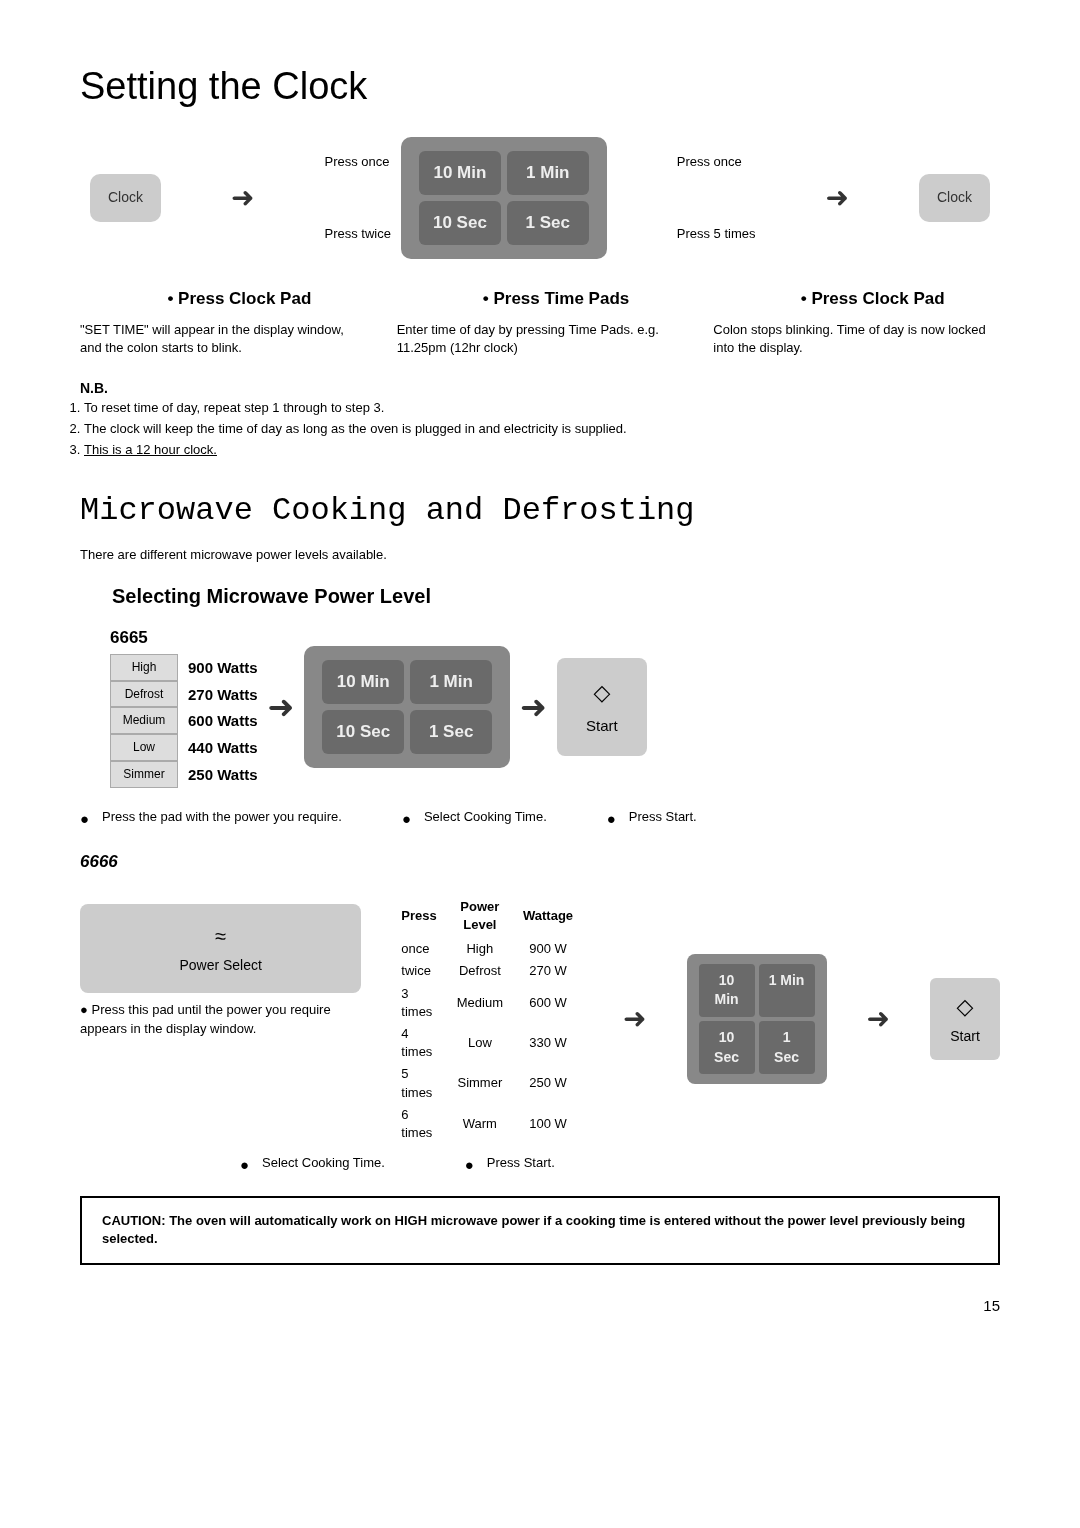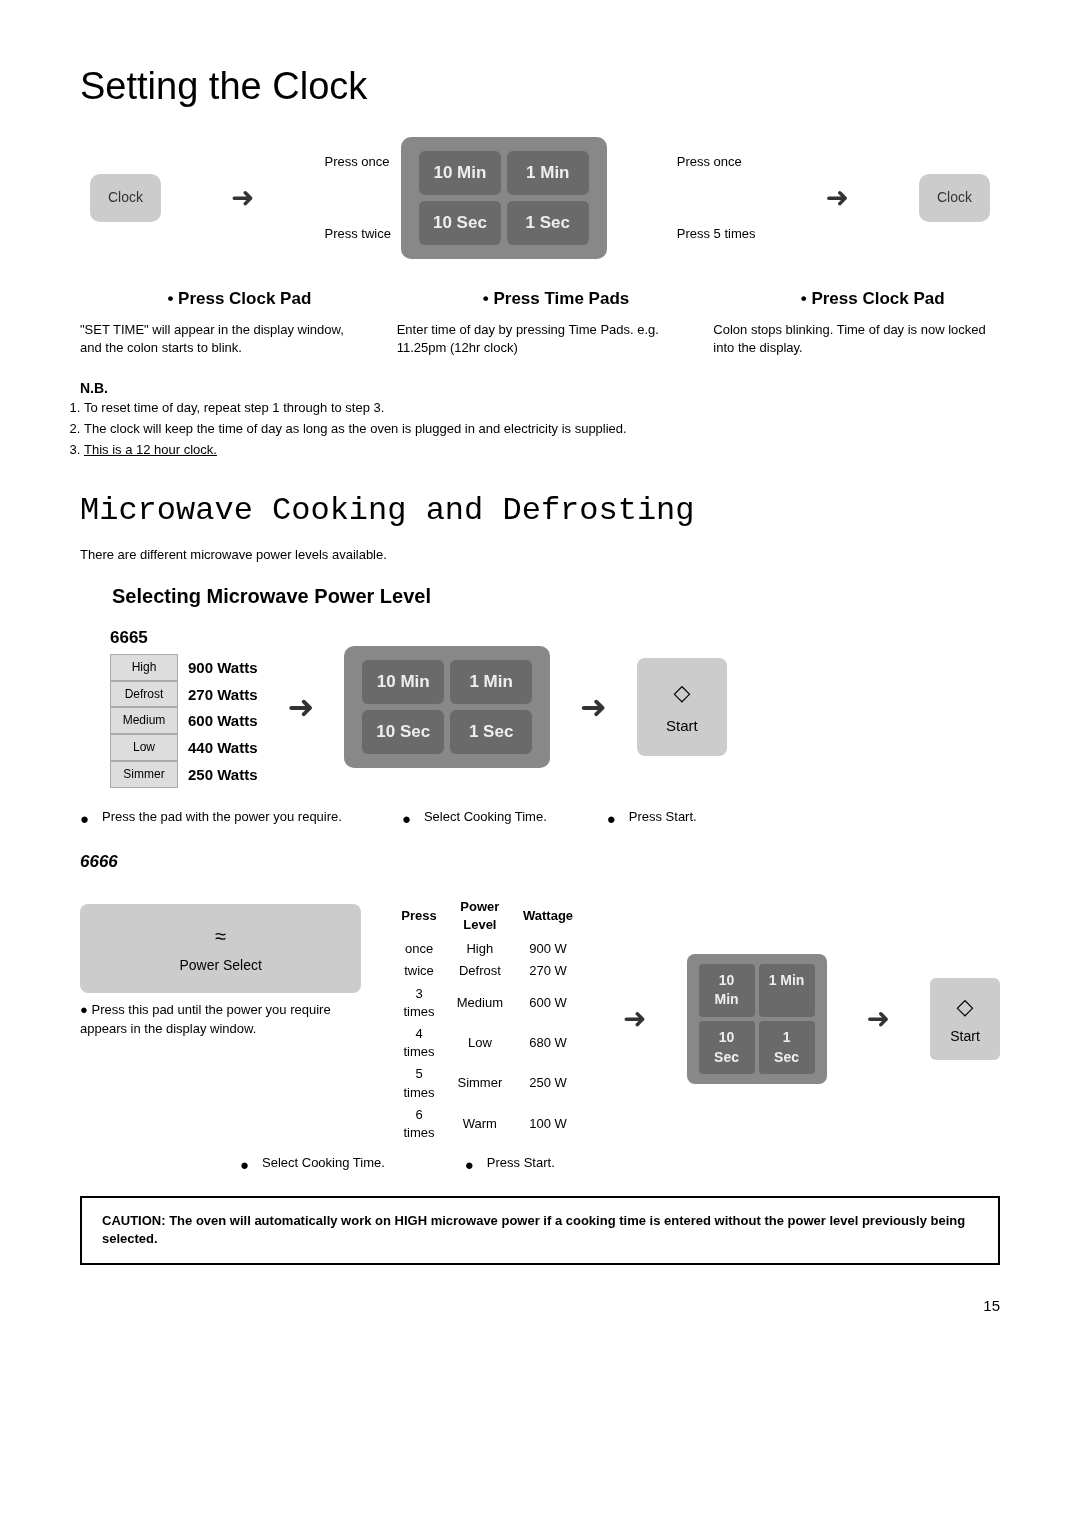--- a/index.html
+++ b/index.html
@@ -156,21 +156,20 @@
       font-size: 20px;
       font-weight: bold;
       margin-bottom: 16px;
     }
 
     
     .power-diagram {
       display: flex;
       align-items: center;
       justify-content: flex-start;
-      gap: 20px;
       margin-bottom: 20px;
     }
 
     .power-panel {
       display: flex;
       flex-direction: column;
       margin-left: 30px;
     }
 
     .power-num {
@@ -271,21 +270,21 @@
     }
 
     .power-table td {
       padding: 2px 10px;
       font-size: 13px;
       text-align: center;
     }
 
     .power-table th:first-child,
     .power-table td:first-child {
-      text-align: center;
+      text-align: left;
     }
 
     .caution-box {
       border: 2px solid #000;
       padding: 14px 20px;
       margin-top: 20px;
       font-size: 13px;
     }
 
     .page-number {
@@ -484,21 +483,21 @@
             <td>270 W</td>
           </tr>
         <tr>
             <td>3 times</td>
             <td>Medium</td>
             <td>600 W</td>
           </tr>
         <tr>
             <td>4 times</td>
             <td>Low</td>
-            <td>680 W</td>
+            <td>330 W</td>
           </tr>
         <tr>
             <td>5 times</td>
             <td>Simmer</td>
             <td>250 W</td>
           </tr>
         <tr>
             <td>6 times</td>
             <td>Warm</td>
             <td>100 W</td>

